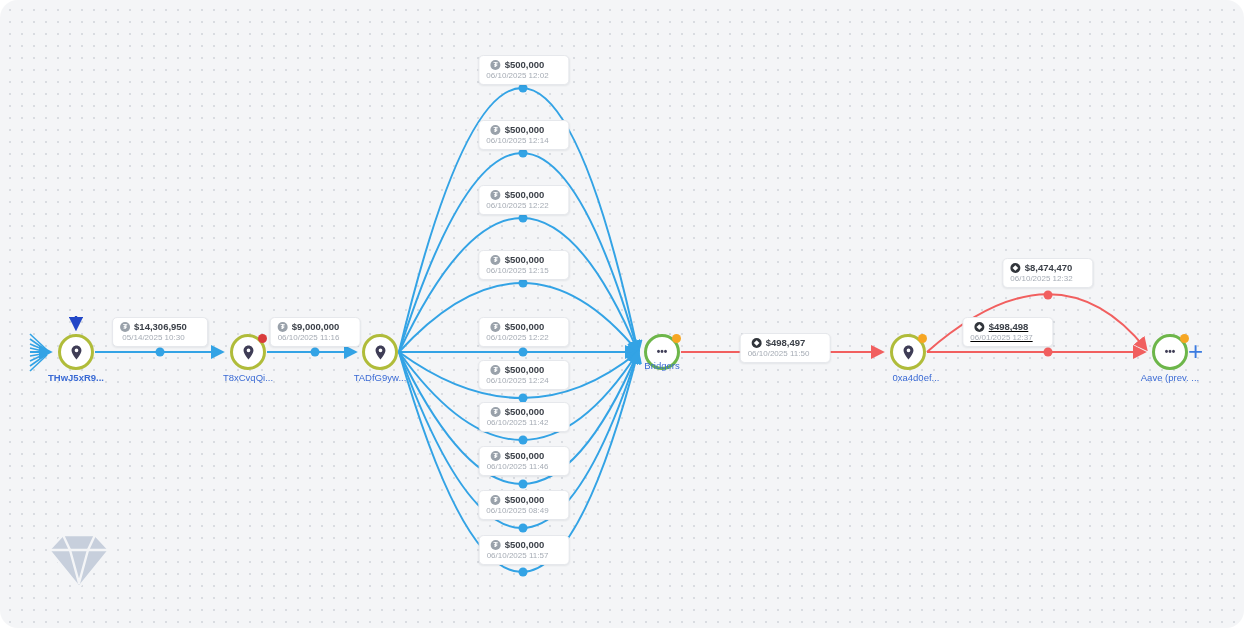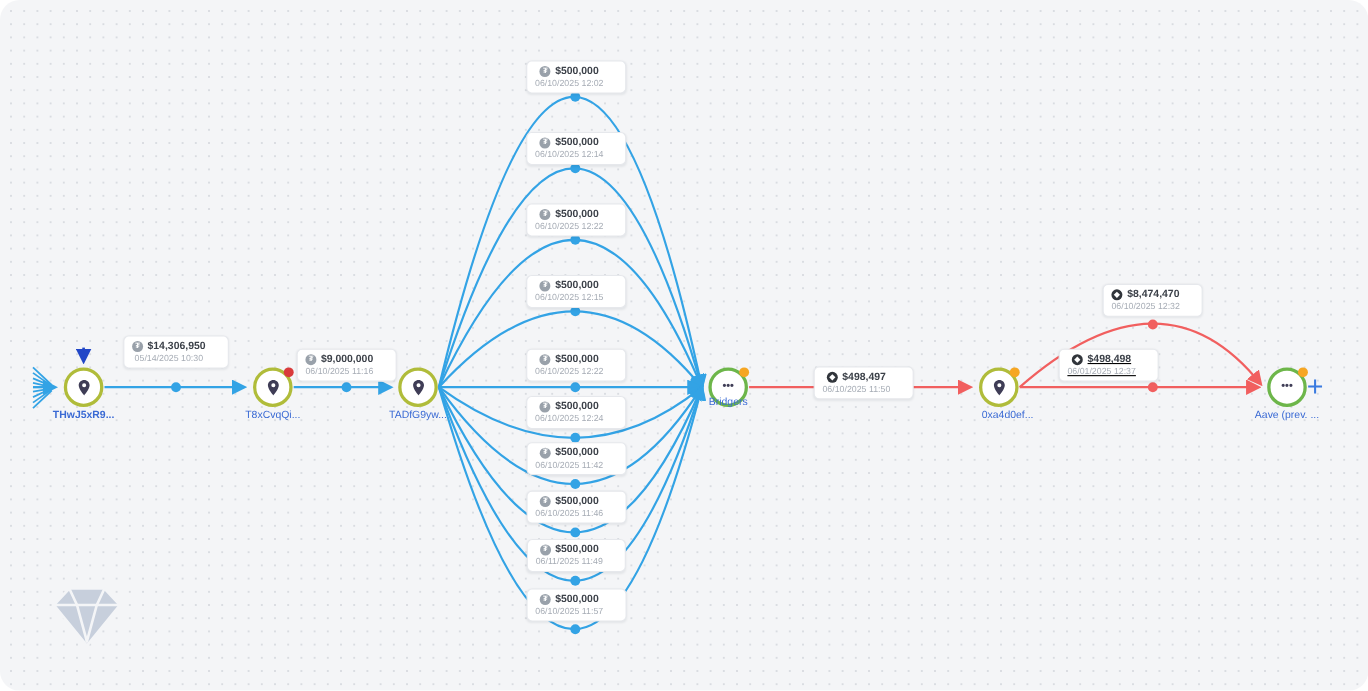--- a/index.html
+++ b/index.html
@@ -108,21 +108,21 @@
       <circle cx="785" cy="352" r="4.5"></circle>
       <circle cx="1048" cy="295" r="4.5"></circle>
       <circle cx="1048" cy="352" r="4.5"></circle>
     </g>
 
     <g>
       <path d="M76 316 L76 327" stroke="#2247c7" stroke-width="2.4" marker-end="url(#an)"></path>
     </g>
   </svg>
 
-  <div class="chip" style="left:160px;top:320px;">
+  <div class="chip" style="left:160px;top:332px;">
     <div class="amt">
         <span class="coin usdt">₮</span>
         <span>$14,306,950</span>
       </div>
     <div class="date">05/14/2025 10:30</div>
   </div>
   <div class="chip" style="left:315px;top:332px;">
     <div class="amt">
         <span class="coin usdt">₮</span>
         <span>$9,000,000</span>
@@ -183,21 +183,21 @@
         <span class="coin usdt">₮</span>
         <span>$500,000</span>
       </div>
     <div class="date">06/10/2025 11:46</div>
   </div>
   <div class="chip" style="left:524px;top:505px;">
     <div class="amt">
         <span class="coin usdt">₮</span>
         <span>$500,000</span>
       </div>
-    <div class="date">06/11/2025 11:49</div>
+    <div class="date">06/10/2025 08:49</div>
   </div>
   <div class="chip" style="left:524px;top:550px;">
     <div class="amt">
         <span class="coin usdt">₮</span>
         <span>$500,000</span>
       </div>
     <div class="date">06/10/2025 11:57</div>
   </div>
   <div class="chip" style="left:785px;top:332px;margin-top:16px;">
     <div class="amt">

